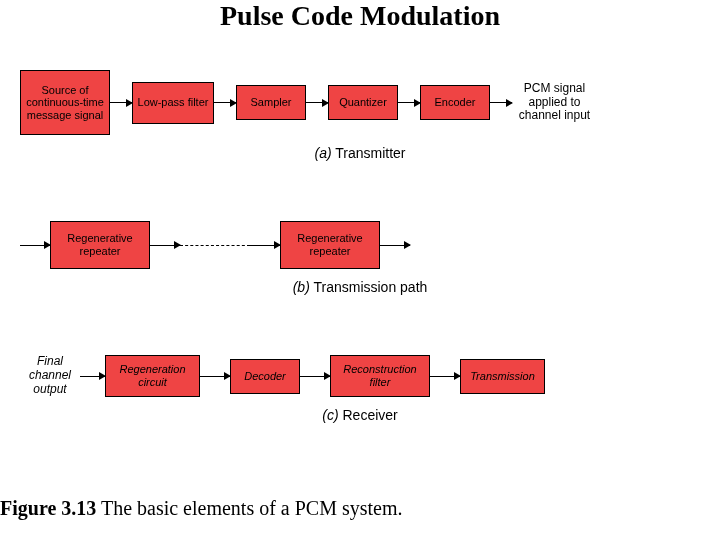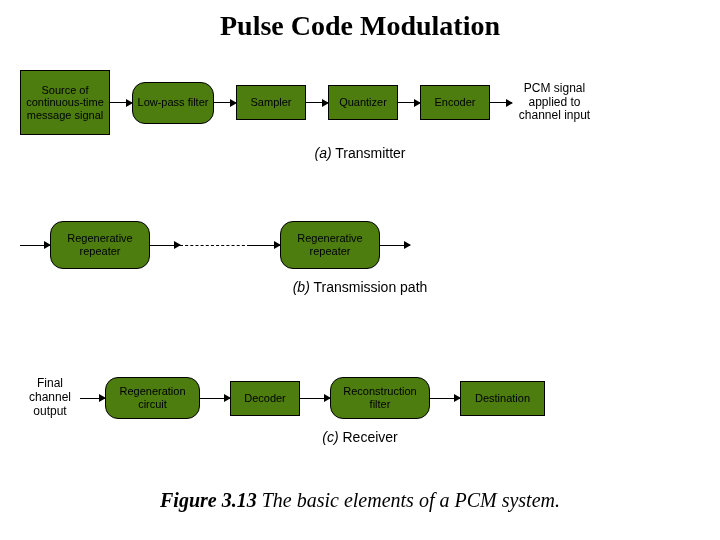--- a/index.html
+++ b/index.html
@@ -10,61 +10,59 @@
     font-family: Arial, Helvetica, sans-serif;
     background: #fff;
     color: #000;
     position: relative;
   }
   .title {
     text-align: center;
     font-family: "Times New Roman", Times, serif;
     font-weight: bold;
     font-size: 28px;
-    padding-top: 10px;
   }
   .caption {
     position: absolute;
-    bottom: 28px;
+    bottom: 20px;
     width: 100%;
-    text-align: center;
+    text-align: left;
     font-family: "Times New Roman", Times, serif;
     font-size: 20px;
-    font-style: italic;
   }
   .caption .bold { font-weight: bold; }
   .diagram {
     position: absolute;
     left: 20px;
     top: 70px;
     width: 680px;
   }
   .row {
     display: flex;
     align-items: center;
     justify-content: flex-start;
     margin-bottom: 6px;
   }
   .row.r0 { margin-top: 0; }
   .row.r1 { margin-top: 60px; }
-  .row.r2 { margin-top: 82px; }
+  .row.r2 { margin-top: 60px; font-style: italic; }
   .box {
     border: 1px solid #000;
     font-size: 11px;
     line-height: 1.15;
     text-align: center;
     padding: 4px 4px;
-    background: #4d7c0f;
+    background: #ef4444;
     display: flex;
     align-items: center;
     justify-content: center;
     flex: 0 0 auto;
   }
   .box.big { width: 80px; min-height: 55px; }
-  .box.med { width: 72px; min-height: 32px; border-radius: 13px; }
+  .box.med { width: 72px; min-height: 32px; }
   .box.sm  { width: 60px; min-height: 25px; }
   .label {
     font-size: 12px;
     line-height: 1.15;
     text-align: center;
     width: 85px;
     flex: 0 0 auto;
   }
   .arrow {
     flex: 0 0 auto;
@@ -176,21 +174,21 @@
     <div class="box sm" style="width:60px">Decoder</div>
     <div class="arrow" style="width:30px">
         <div class="shaft"></div>
         <div class="head-r"></div>
       </div>
     <div class="box med" style="width:90px">Reconstruction filter</div>
     <div class="arrow" style="width:30px">
         <div class="shaft"></div>
         <div class="head-r"></div>
       </div>
-    <div class="box sm" style="width:75px">Destination</div>
+    <div class="box sm" style="width:75px">Transmission</div>
   </div>
   <div class="sublabel">
     <span class="it">(c)</span><span> Receiver</span>
   </div>
 
 </div>
 
 <div class="caption">
   <span class="bold">Figure 3.13</span><span> The basic elements of a PCM system.</span>
 </div>

